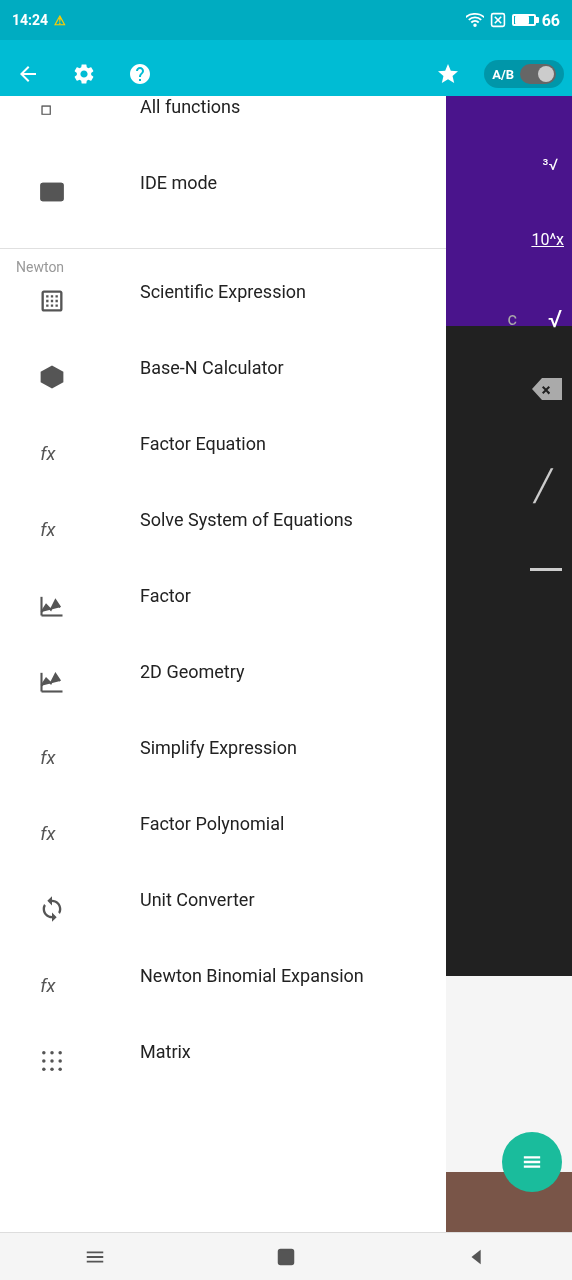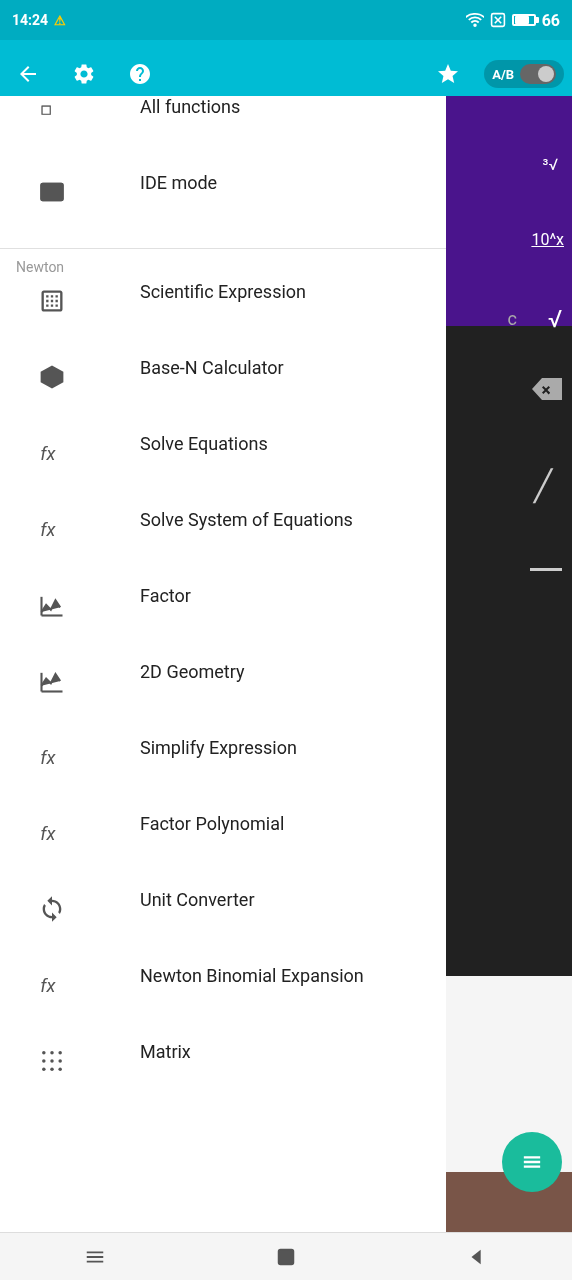--- a/index.html
+++ b/index.html
@@ -356,21 +356,21 @@
     </div>
     <span class="menu-label">Base-N Calculator</span>
   </div>
 
   <div class="menu-item">
     <div class="menu-icon">
       <svg viewBox="0 0 24 24" fill="#555">
           <text x="2" y="18" font-size="16" font-style="italic" fill="#555">fx</text>
         </svg>
     </div>
-    <span class="menu-label">Solve Equations</span>
+    <span class="menu-label">Factor Equation</span>
   </div>
 
   <div class="menu-item">
     <div class="menu-icon">
       <svg viewBox="0 0 24 24" fill="#555">
           <text x="2" y="18" font-size="16" font-style="italic" fill="#555">fx</text>
         </svg>
     </div>
     <span class="menu-label">Solve System of Equations</span>
   </div>

